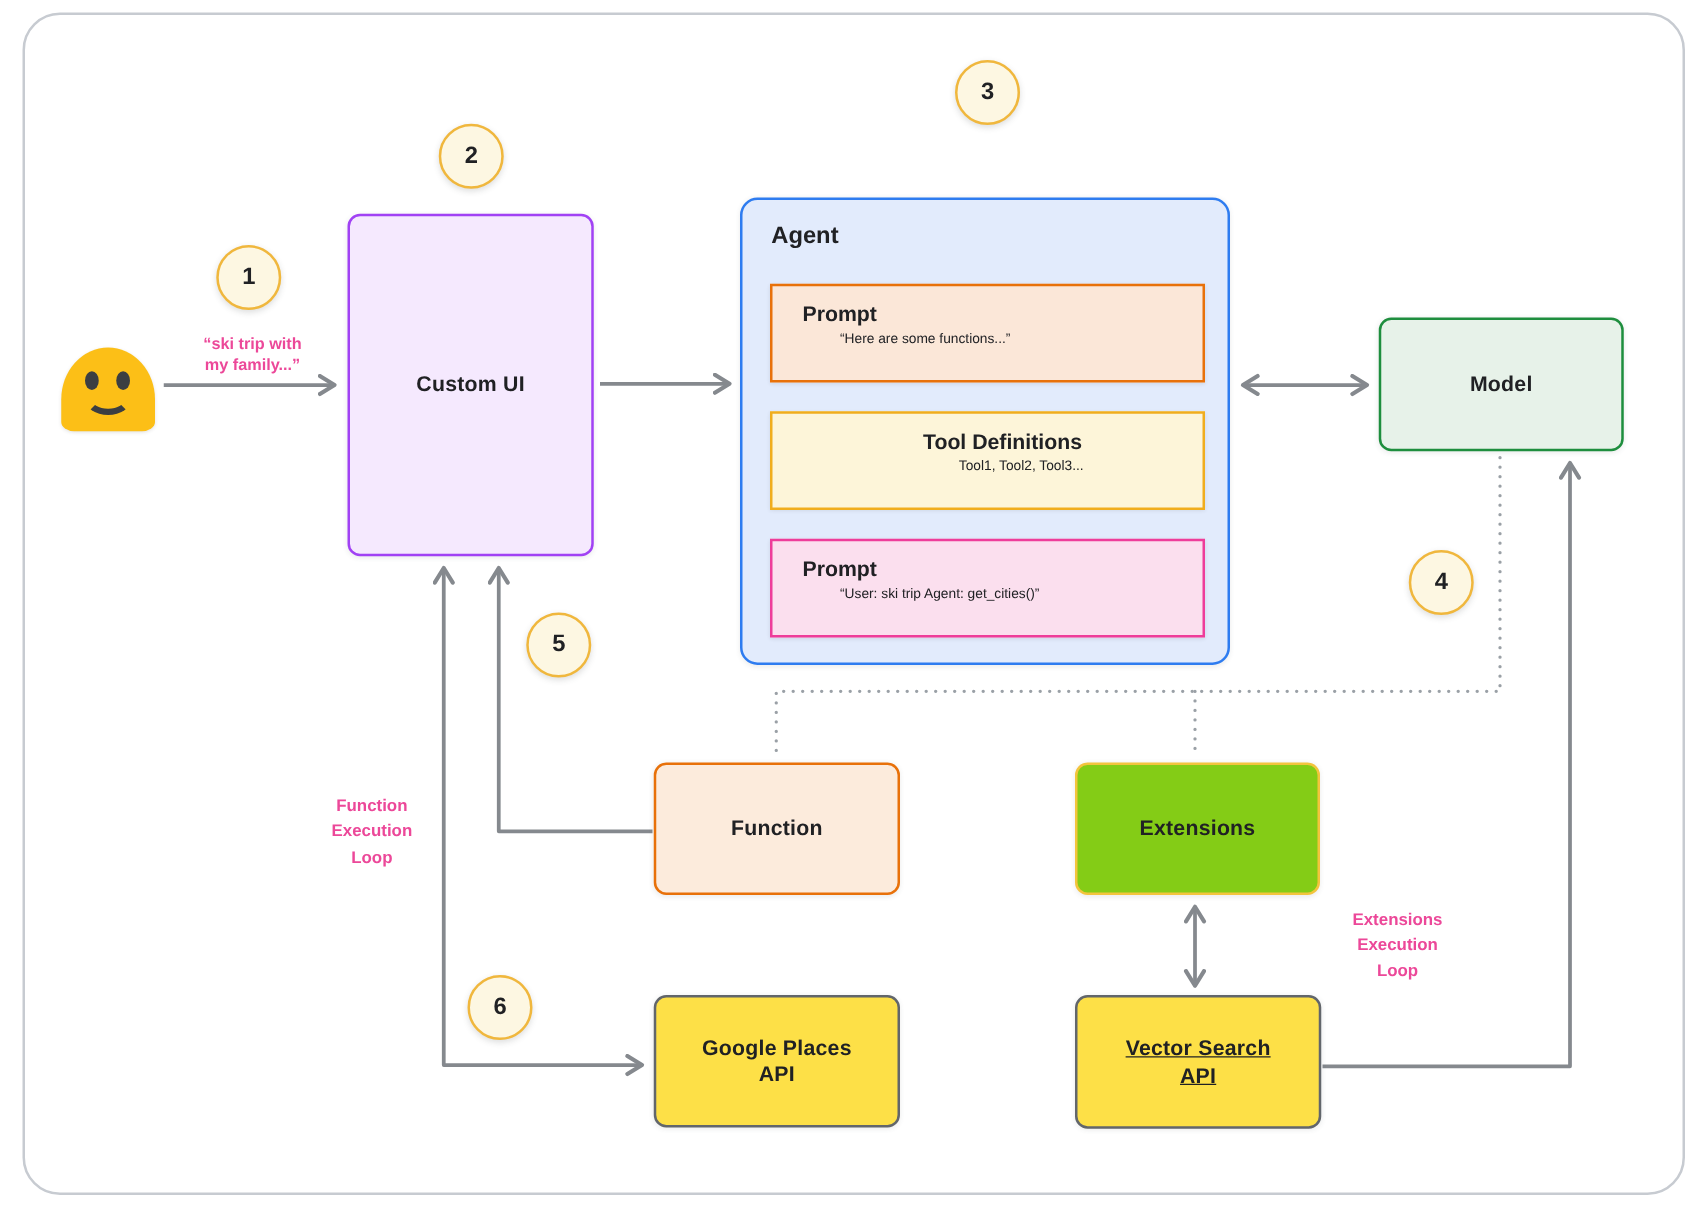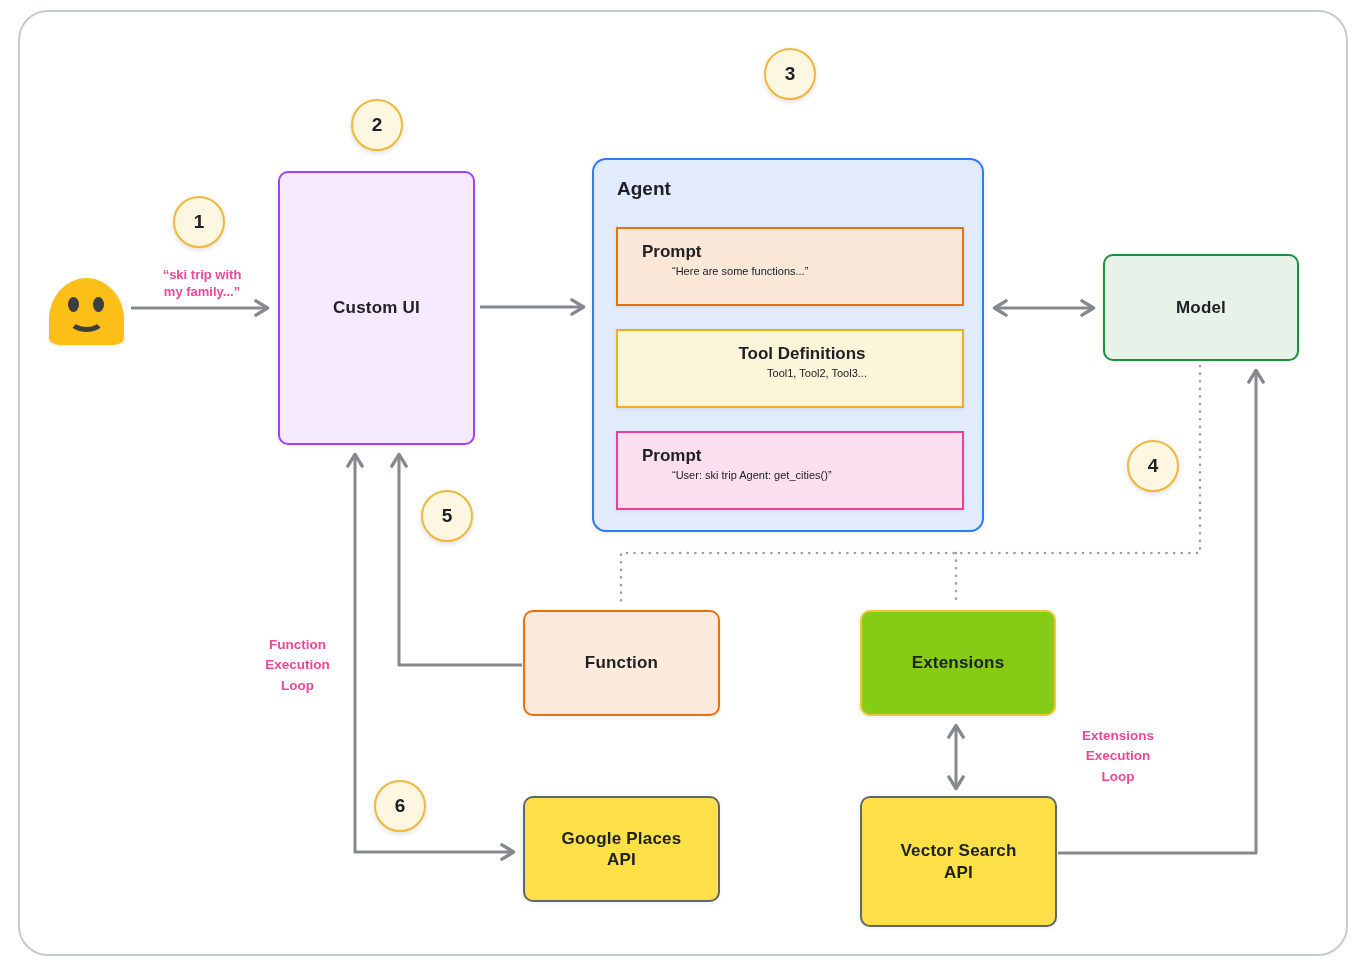--- a/index.html
+++ b/index.html
@@ -43,21 +43,21 @@
     background: #e7f2e9; border: 2.5px solid #1e8e3e; }
 
   .function-box { left: 523px; top: 610px; width: 197px; height: 106px;
     background: #fcebdc; border: 2.5px solid #e8710a; }
 
   .extensions { left: 860px; top: 610px; width: 196px; height: 106px;
     background: #84cc16; border: 2.5px solid #f3c43d; }
 
   .api-box { background: #fde047; border: 2.5px solid #62666b; }
   .gpa { left: 523px; top: 796px; width: 197px; height: 106px; }
-  .vsa { left: 860px; top: 796px; width: 197px; height: 131px; }
+  .vsa { left: 860px; top: 796px; width: 197px; height: 107px; text-decoration: underline; }
   .api-box .lbl { line-height: 1.25; }
 
   .badge {
     position: absolute; z-index: 3; width: 52px; height: 52px; border-radius: 50%;
     background: #fdf7e2; border: 2.5px solid #f0b73d;
     display: flex; align-items: center; justify-content: center;
     font-size: 19px; font-weight: 700; box-shadow: 0 2px 5px rgba(60,64,67,.18);
   }
   .badge-1 { left: 173px; top: 196px; }
   .badge-2 { left: 351px; top:  99px; }

